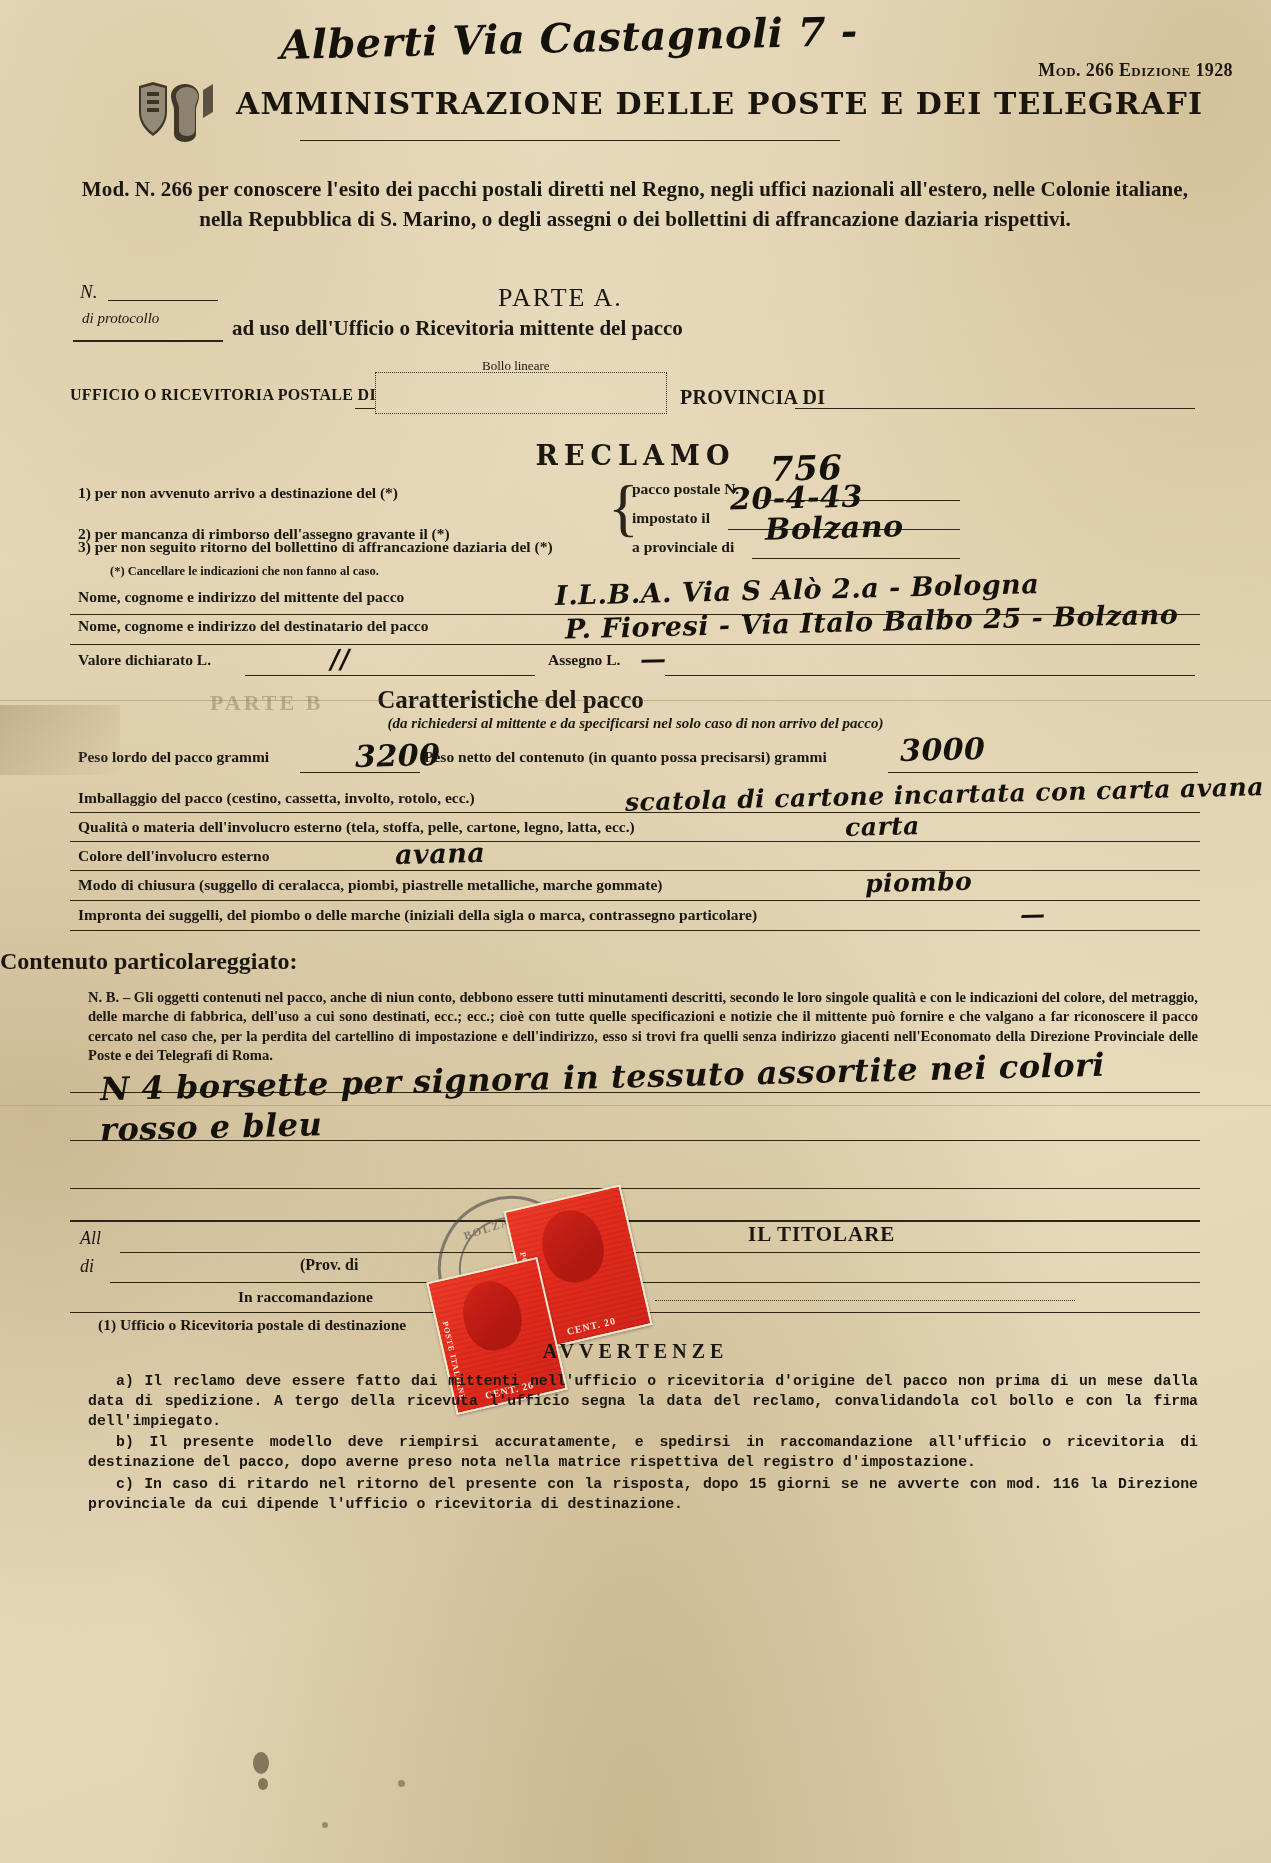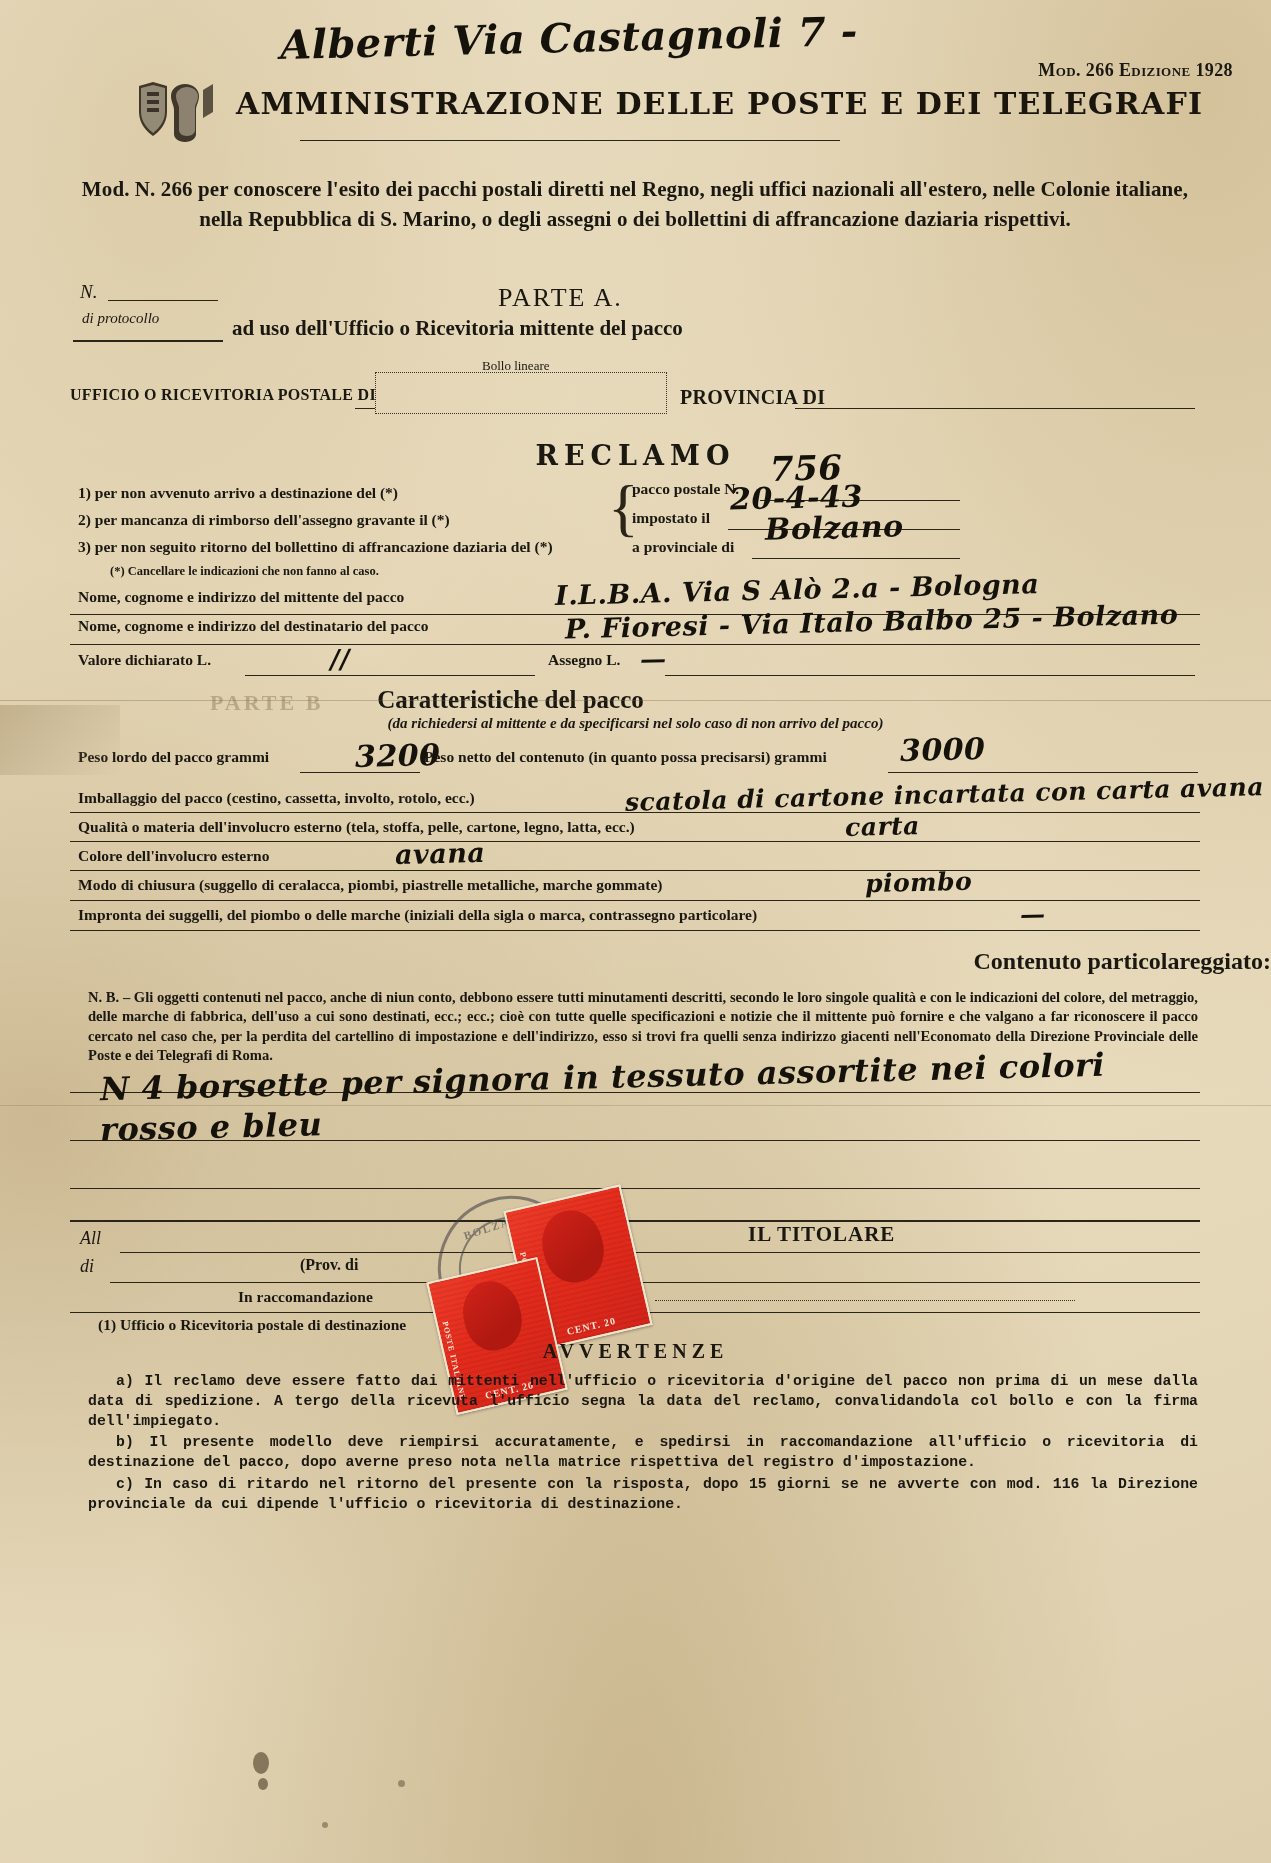--- a/index.html
+++ b/index.html
@@ -80,21 +80,21 @@
   #bollo-box{position:absolute;left:375px;top:372px;width:290px;height:40px;border:1px dotted #3a3328;}
   #ufficio{position:absolute;left:70px;top:386px;font-size:16px;font-weight:bold;letter-spacing:.3px;}
   #ufficio-line{position:absolute;left:355px;top:408px;width:20px;border-bottom:1px solid #2a2419;}
   #provincia{position:absolute;left:680px;top:386px;font-size:20px;font-weight:bold;letter-spacing:.3px;}
   #provincia-line{position:absolute;left:795px;top:408px;width:400px;border-bottom:1px solid #2a2419;}
 
   #reclamo{position:absolute;left:0;top:440px;width:1271px;text-align:center;font-size:27px;font-weight:bold;letter-spacing:6px;font-family:"DejaVu Serif",serif;}
 
   .claim{position:absolute;font-size:15.5px;font-weight:bold;}
   #c1{left:78px;top:484px;}
-  #c2{left:78px;top:511px;}
+  #c2{left:78px;top:525px;}
   #c3{left:78px;top:538px;}
   #cnote{left:110px;top:564px;font-size:12.5px;font-weight:bold;}
 
   #brace{position:absolute;left:608px;top:476px;font-size:64px;line-height:64px;color:#2a2419;}
 
   .rf{position:absolute;font-size:15.5px;font-weight:bold;}
   #r1{left:632px;top:480px;}
   #r2{left:632px;top:509px;}
   #r3{left:632px;top:538px;}
   #r1l{position:absolute;left:760px;top:500px;width:200px;border-bottom:1px solid #2a2419;}
@@ -140,21 +140,21 @@
   #l6{position:absolute;left:70px;top:930px;width:1130px;border-bottom:1px solid #2a2419;}
 
   #hw-lordo{left:355px;top:738px;font-size:30px;}
   #hw-netto{left:900px;top:732px;font-size:30px;}
   #hw-imb{left:625px;top:780px;font-size:25px;}
   #hw-qual{left:845px;top:812px;font-size:25px;}
   #hw-col{left:395px;top:838px;font-size:27px;}
   #hw-chiu{left:865px;top:868px;font-size:25px;}
   #hw-impr{left:1020px;top:900px;font-size:25px;}
 
-  #contenuto{position:absolute;left:0;top:948px;width:1271px;text-align:right;font-size:24px;font-weight:bold;}
+  #contenuto{position:absolute;left:0;top:948px;width:1271px;text-align:left;font-size:24px;font-weight:bold;}
 
   #nb{position:absolute;left:88px;top:988px;width:1110px;font-size:14.6px;line-height:1.32;font-weight:bold;text-align:justify;}
 
   #wl1{position:absolute;left:70px;top:1092px;width:1130px;border-bottom:1px solid #2a2419;}
   #wl2{position:absolute;left:70px;top:1140px;width:1130px;border-bottom:1px solid #2a2419;}
   #wl3{position:absolute;left:70px;top:1188px;width:1130px;border-bottom:1px solid #2a2419;}
   #wl4{position:absolute;left:70px;top:1220px;width:1130px;border-bottom:2px solid #2a2419;}
 
   #hw-cont1{left:100px;top:1058px;font-size:32px;}
   #hw-cont2{left:100px;top:1108px;font-size:32px;}

